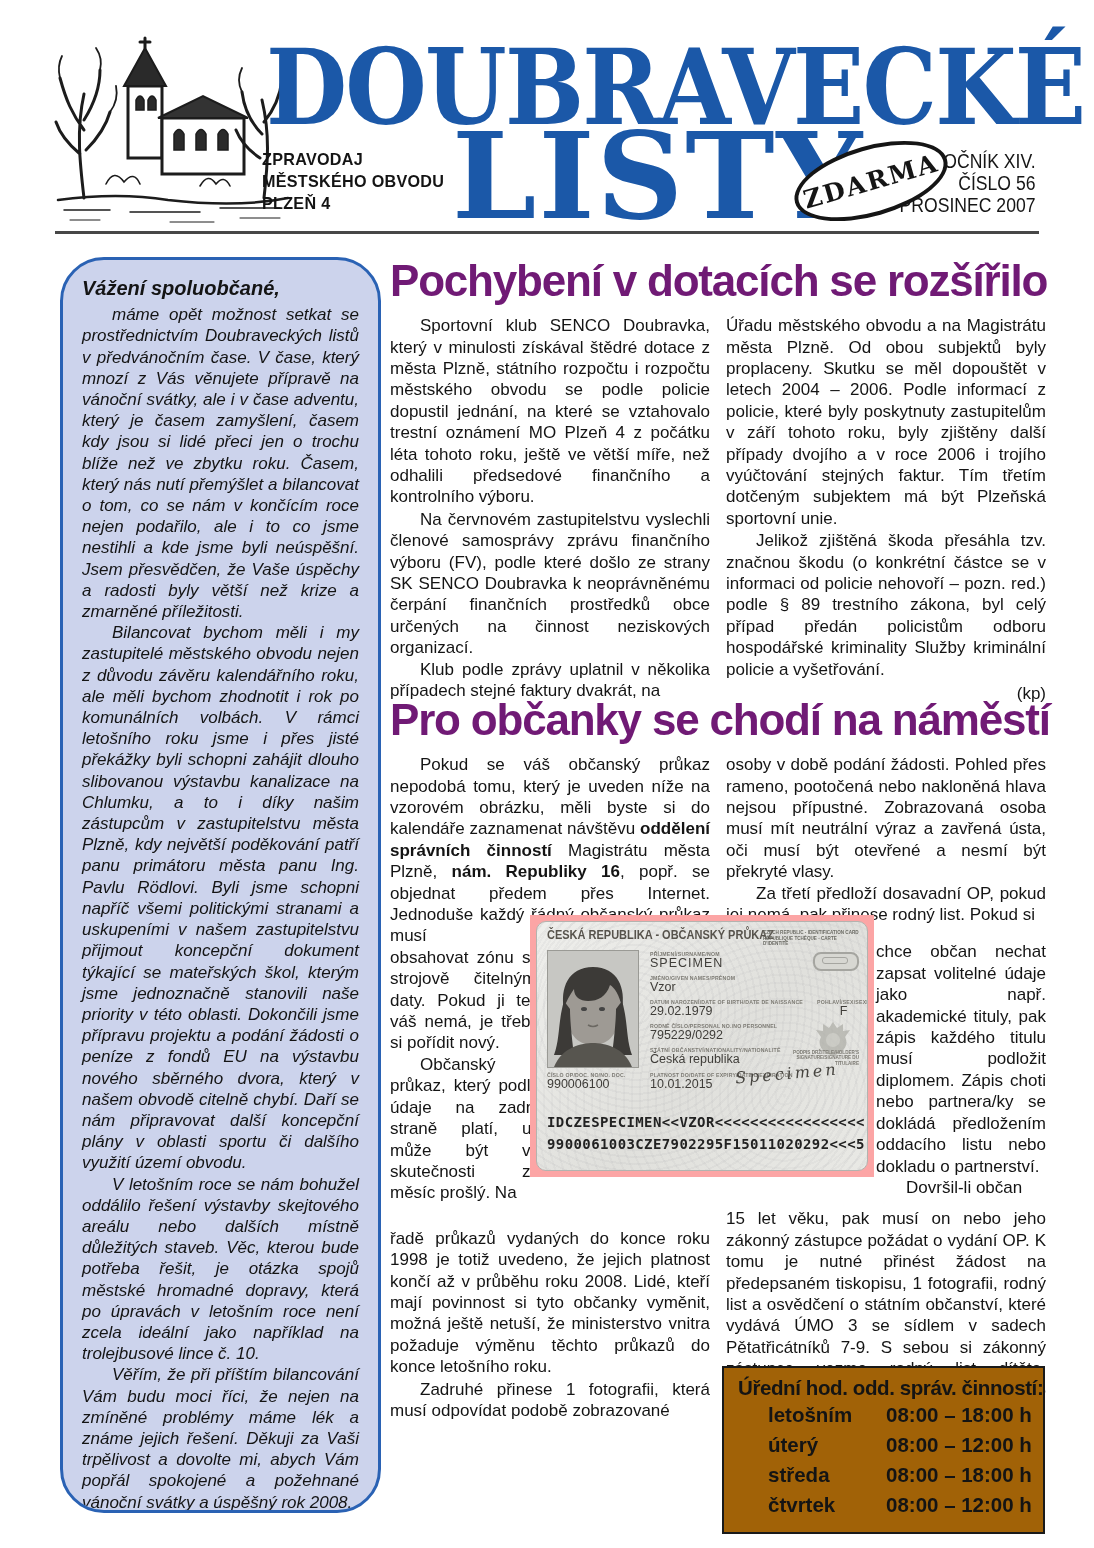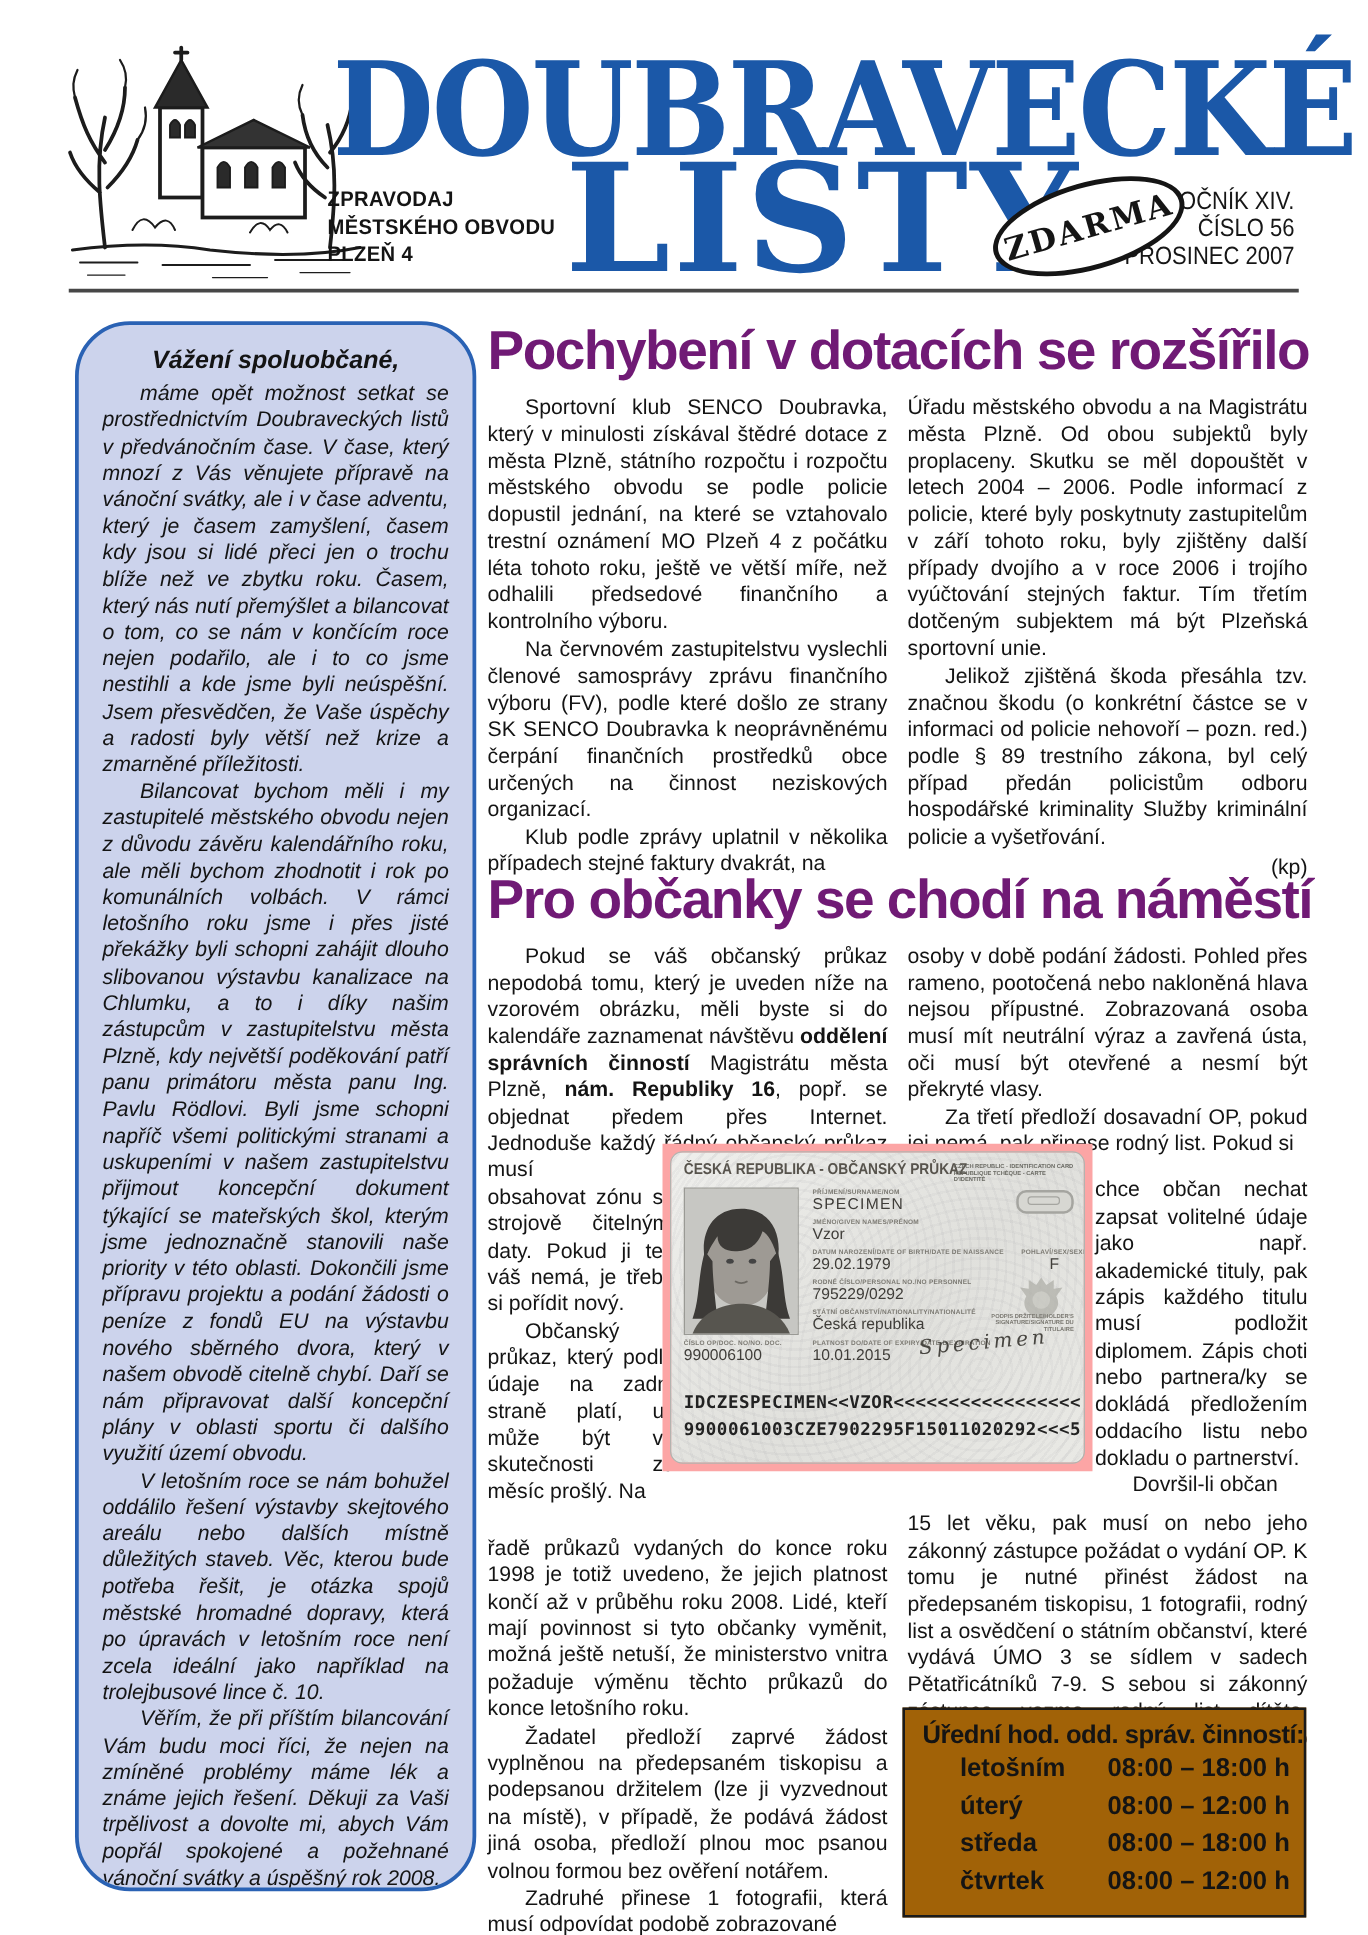--- a/index.html
+++ b/index.html
@@ -20,21 +20,21 @@
          transform:rotate(-16deg);z-index:6;}
   .stamp span{font-family:"DejaVu Serif",serif;font-weight:bold;font-size:25px;letter-spacing:2px;color:#151515;}
   .issue{position:absolute;right:58px;top:150px;text-align:right;font-size:20px;line-height:22px;
          transform:scaleX(.88);transform-origin:right top;white-space:nowrap;color:#161616;}
   .hrule{position:absolute;left:55px;width:984px;top:231px;height:3px;background:#474747;}
 
   
   .letter{position:absolute;left:60px;top:257px;width:321px;height:1256px;box-sizing:border-box;
           background:#ccd3ec;border:3px solid #2a62b4;border-radius:44px;padding:14px 19px;
           font-style:italic;font-size:17px;line-height:21.2px;text-align:justify;overflow:hidden;}
-  .letter h2{margin:4px 0 5px 0;text-align:center;font-size:20px;font-style:italic;}
+  .letter h2{margin:4px 0 5px 0;text-align:left;font-size:20px;font-style:italic;}
   .letter p{margin:0;text-indent:30px;}
 
   
   .article{position:absolute;left:390px;width:655px;}
   #article1{top:258px;}
   #article2{top:697px;}
   .a-title{font-weight:bold;font-size:44px;letter-spacing:-1.2px;line-height:1.05;margin:0 0 11px 0;
            white-space:nowrap;color:#701a75;}
   .cols{display:flex;gap:16px;}
   .col{width:320px;flex:0 0 320px;font-size:17px;line-height:21.4px;text-align:justify;}
@@ -170,21 +170,20 @@
   <div class="article" id="article2">
     <h1 class="a-title">Pro občanky se chodí na náměstí</h1>
     <div class="cols">
       <div class="col">
         <p><span>Pokud se váš občanský průkaz nepodobá tomu, který je uveden níže na vzorovém obrázku, měli byste si do kalendáře zaznamenat návštěvu </span><b>oddělení správních činností</b><span> Magistrátu města Plzně, </span><b>nám. Republiky 16</b><span>, popř. se objednat předem přes Internet. Jednoduše každý řádný občanský průkaz musí</span></p>
         <div class="narrow-left">
           <p class="noindent">obsahovat zónu se strojově čitelnými daty. Pokud ji ten váš nemá, je třeba si pořídit nový.</p>
           <p>Občanský průkaz, který podle údaje na zadní straně platí, už může být ve skutečnosti za měsíc prošlý. Na</p>
         </div>
         <p class="noindent cont1">řadě průkazů vydaných do konce roku 1998 je totiž uvedeno, že jejich platnost končí až v průběhu roku 2008. Lidé, kteří mají povinnost si tyto občanky vyměnit, možná ještě netuší, že ministerstvo vnitra požaduje výměnu těchto průkazů do konce letošního roku.</p>
-        <p class="gap">Žadatel předloží zaprvé žádost vyplněnou na předepsaném tiskopisu a podepsanou držitelem (lze ji vyzvednout na místě), v případě, že podává žádost jiná osoba, předloží plnou moc psanou volnou formou bez ověření notářem.</p>
         <p class="gap">Zadruhé přinese 1 fotografii, která musí odpovídat podobě zobrazované</p>
       </div>
       <div class="col">
         <p class="noindent">osoby v době podání žádosti. Pohled přes rameno, pootočená nebo nakloněná hlava nejsou přípustné. Zobrazovaná osoba musí mít neutrální výraz a zavřená ústa, oči musí být otevřené a nesmí být překryté vlasy.</p>
         <p>Za třetí předloží dosavadní OP, pokud jej nemá, pak přinese rodný list. Pokud si</p>
         <div class="narrow-right">
           <p class="noindent">chce občan nechat zapsat volitelné údaje jako např. akademické tituly, pak zápis každého titulu musí podložit diplomem. Zápis choti nebo partnera/ky se dokládá předložením oddacího listu nebo dokladu o partnerství.</p>
           <p>Dovršil-li občan</p>
         </div>
         <p class="noindent cont2">15 let věku, pak musí on nebo jeho zákonný zástupce požádat o vydání OP. K tomu je nutné přinést žádost na předepsaném tiskopisu, 1 fotografii, rodný list a osvědčení o státním občanství, které vydává ÚMO 3 se sídlem v sadech Pětatřicátníků 7-9. S sebou si zákonný zástupce vezme rodný list dítěte, občanský průkaz a svůj rodný nebo oddací list.</p>

